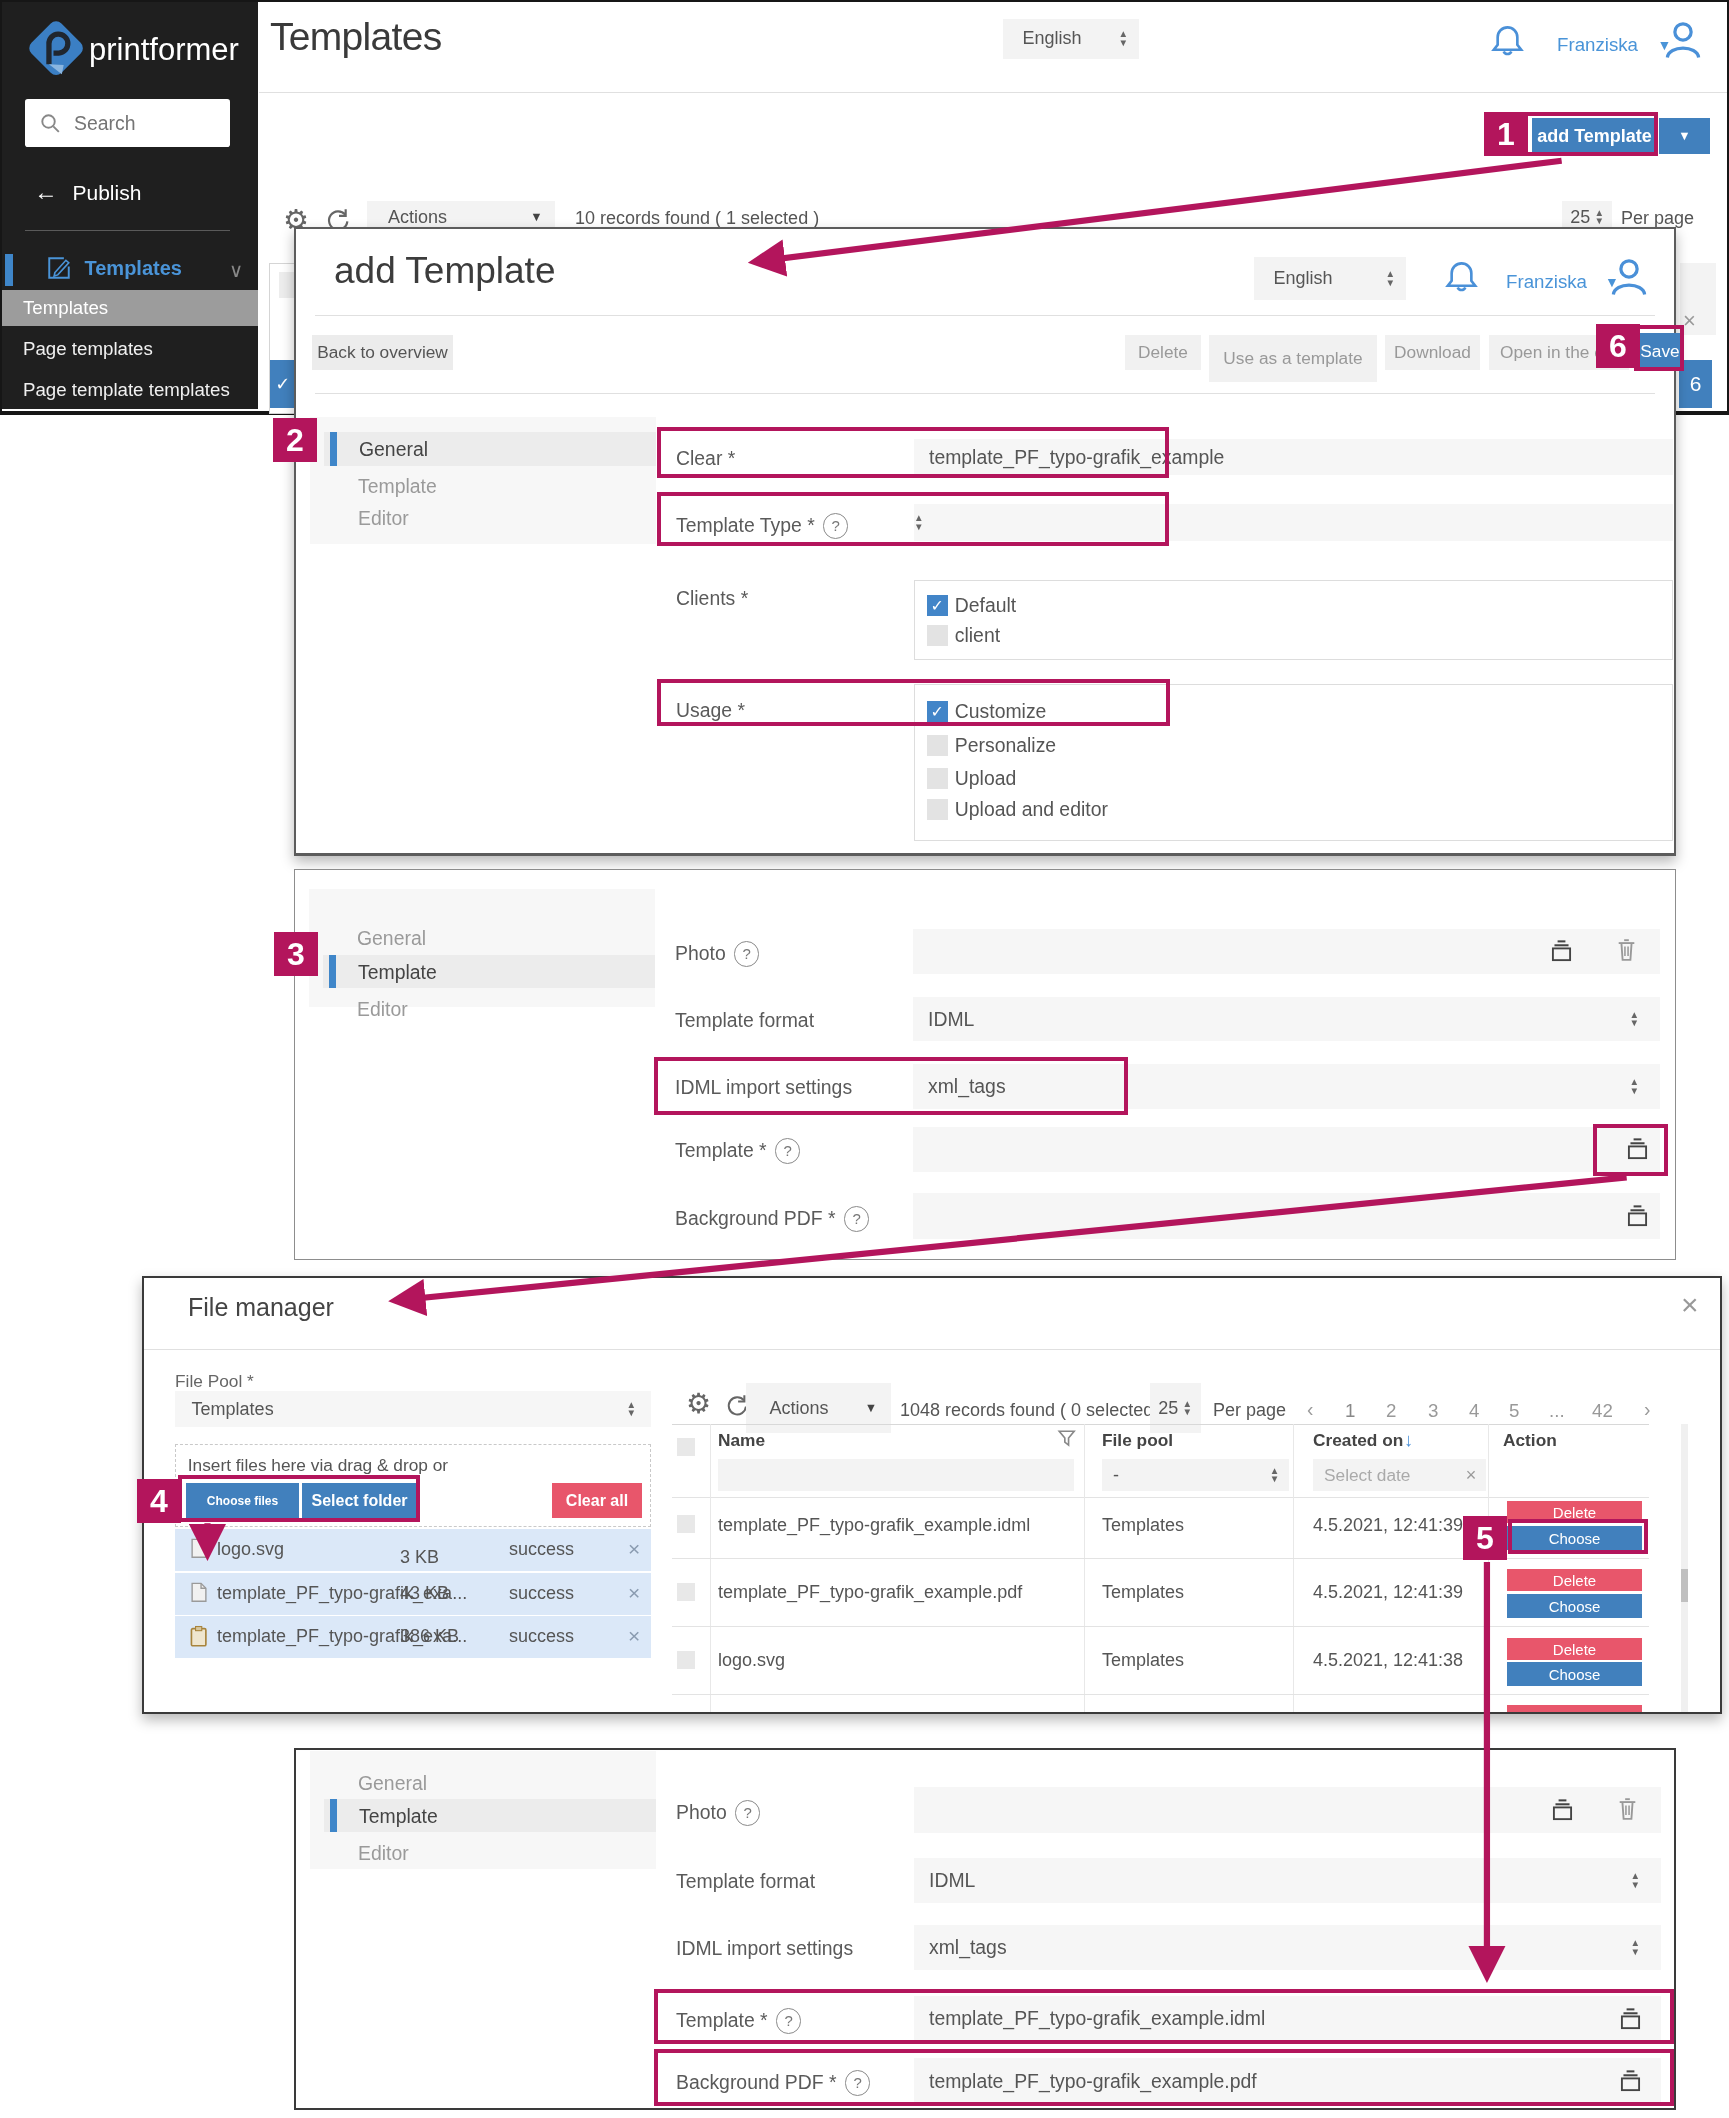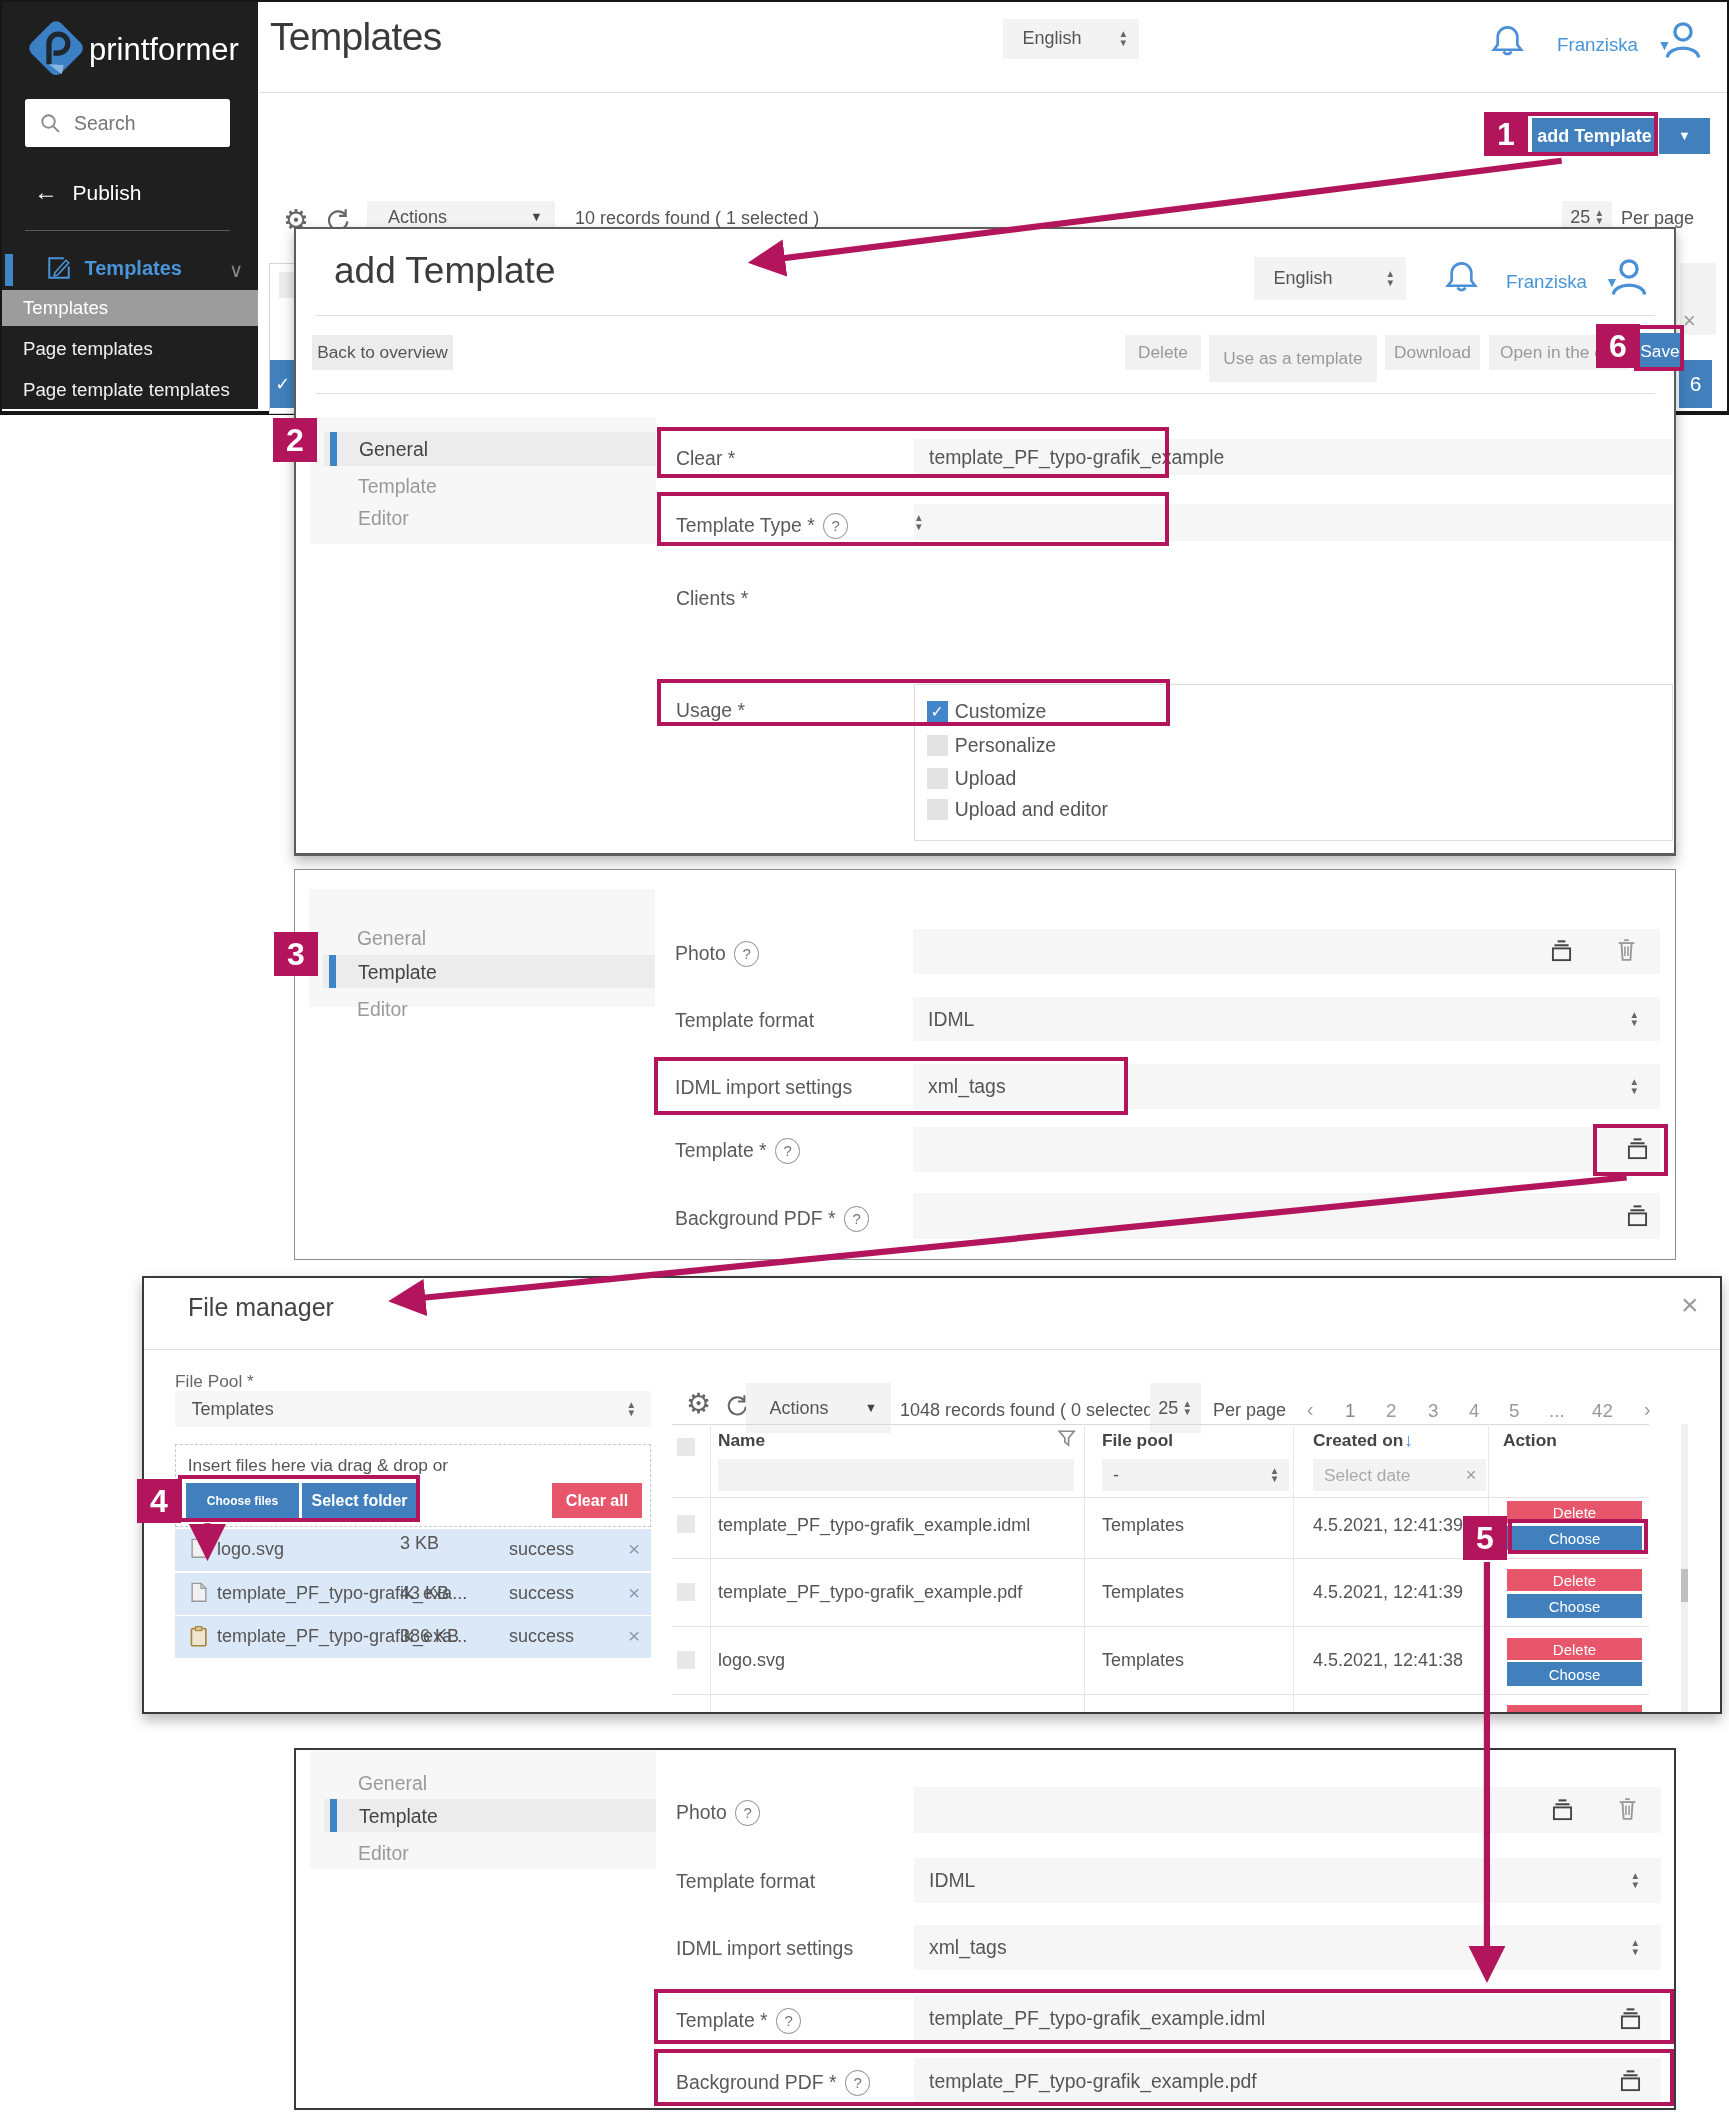--- a/index.html
+++ b/index.html
@@ -253,20 +253,30 @@
       <span class="help">?</span>
     </div>
     <div class="abs grow flex" style="left:618px;top:275px;width:759px;height:37px">
       <span class="sorter" style="margin-right:21px">
           <span>▲</span>
           <span>▼</span>
         </span>
     </div>
 
     <div class="flabel" style="top:358px">Clients *</div>
+    <div class="abs" style="left:618px;top:351px;width:759px;height:80px;border:0.7px solid #ddd;box-sizing:border-box">
+      <div class="abs flex" style="left:11.8px;top:13px">
+        <span class="cb on"></span>
+        <span class="val" style="margin-left:7px">Default</span>
+      </div>
+      <div class="abs flex" style="left:11.8px;top:43px">
+        <span class="cb off"></span>
+        <span class="val" style="margin-left:7px">client</span>
+      </div>
+    </div>
 
     <div class="flabel" style="top:470px">Usage *</div>
     <div class="abs" style="left:618px;top:455px;width:759px;height:157px;border:0.7px solid #ddd;box-sizing:border-box">
       <div class="abs flex" style="left:11.8px;top:15px">
         <span class="cb on"></span>
         <span class="val" style="margin-left:7px">Customize</span>
       </div>
       <div class="abs flex" style="left:11.8px;top:49px">
         <span class="cb off"></span>
         <span class="val" style="margin-left:7px">Personalize</span>
@@ -363,21 +373,21 @@
     </div>
     <div class="abs btn-blue" style="left:42px;top:205px;width:113px;height:35px;font-size:12px;font-weight:bold">Choose files</div>
     <div class="abs btn-blue" style="left:158px;top:205px;width:115px;height:35px;font-size:16px;font-weight:bold">Select folder</div>
     <div class="abs btn-red" style="left:408px;top:205px;width:90px;height:35px;font-size:16px;font-weight:bold">Clear all</div>
 
     <div class="filerow" style="top:251px">
       <svg class="abs icon" style="left:12.5px;top:9px" width="22" height="22" viewBox="0 0 32 32">
           <use href="#sym-doc"></use>
         </svg>
       <span class="abs cell" style="left:42px;top:10.4px">logo.svg</span>
-      <span class="abs cell" style="left:225px;top:4px">3 KB</span>
+      <span class="abs cell" style="left:225px;top:18px">3 KB</span>
       <span class="abs cell" style="left:334px;top:10.4px">success</span>
       <span class="abs" style="left:453px;top:8.3px;font-size:21px;color:#8a9bb0">×</span>
     </div>
     <div class="filerow" style="top:295px">
       <svg class="abs icon" style="left:12.5px;top:9px" width="22" height="22" viewBox="0 0 32 32">
           <use href="#sym-doc"></use>
         </svg>
       <span class="abs cell" style="left:42px;top:10.4px">template_PF_typo-grafik_exa...</span>
       <span class="abs cell" style="left:225px;top:10.4px">43 KB</span>
       <span class="abs cell" style="left:334px;top:10.4px">success</span>

